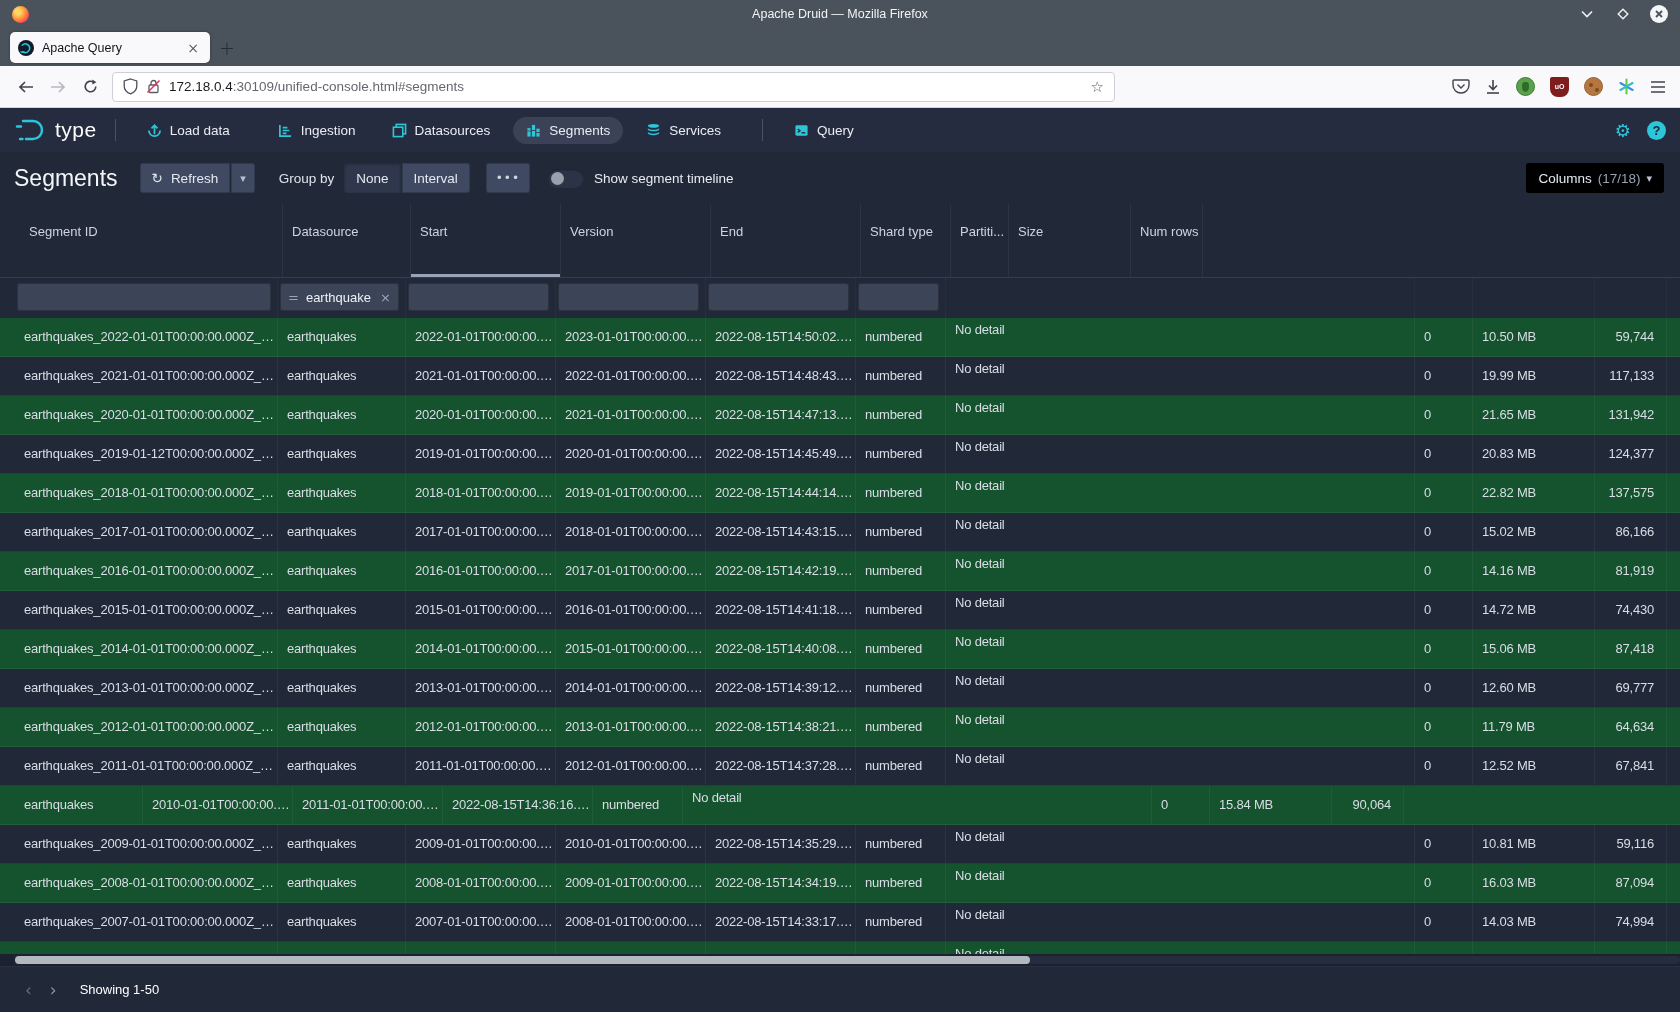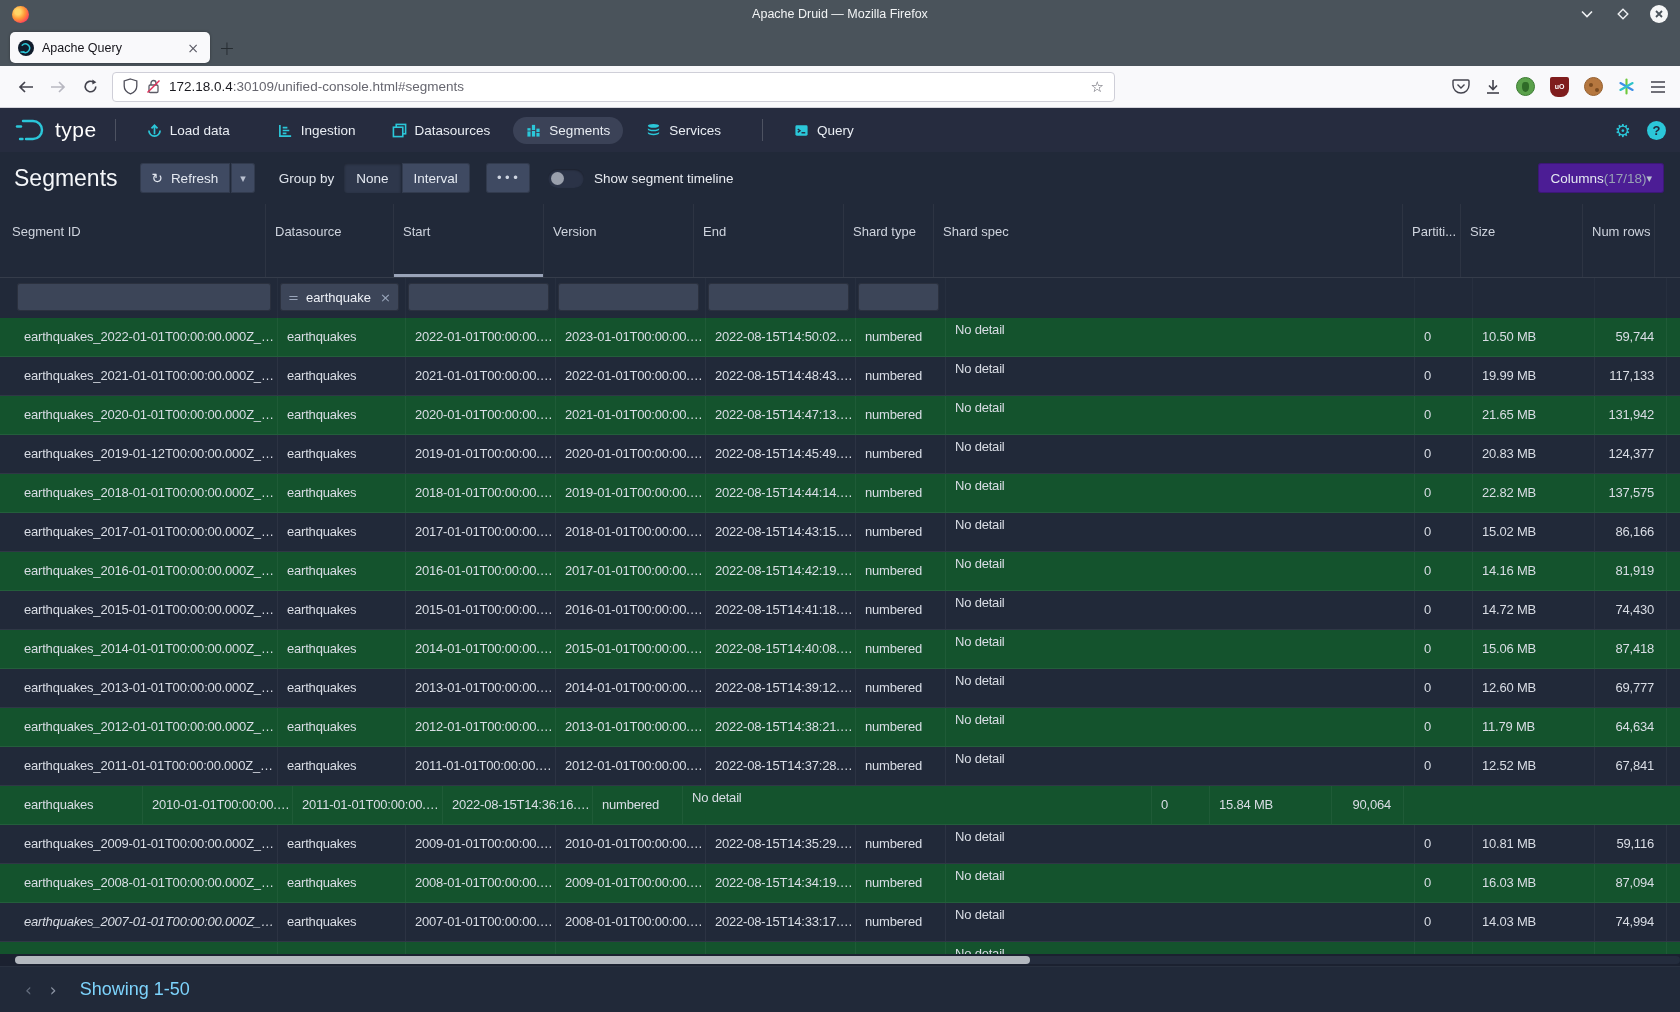--- a/index.html
+++ b/index.html
@@ -68,27 +68,27 @@
   .seg-group { display:flex; margin-left:10px;text-align:right; }
   .seg-group .btn { border-radius:0; }
   .seg-group .btn:first-child { border-radius:3px 0 0 3px; }
   .seg-group .btn:last-child { border-radius:0 3px 3px 0; margin-left:1px; }
   .btn.pressed { background:#2e374b; box-shadow:inset 0 1px 3px rgba(0,0,0,.35); }
   .more-btn { margin-left:16px; padding:0 10px; letter-spacing:1px; font-size:12px; color:#cfd6e2; }
   .switch { width:36px; height:19px; background:#2b3347; border-radius:10px; margin-left:18px; position:relative;
     box-shadow:inset 0 1px 2px rgba(0,0,0,.4); }
   .knob { position:absolute; left:3px; top:3px; width:13px; height:13px; border-radius:50%; background:#9aa0ac; }
   .toggle-label { margin-left:10px; color:#e8ebf1; font-size:13.5px; }
-  .columns-btn { margin-left:auto; margin-right:2px; background:#4c1d95; }
+  .columns-btn { margin-left:auto; margin-right:2px; background:#000000; gap:6px; }
   .dim { color:#98a2b5; }
   .caret { color:#b9c1d0; font-size:11px; }
 
   
   .table { background:#212939; color:#dde2ea; }
-  .thead { display:flex; height:74px; padding-left:3px; border-bottom:1px solid rgba(255,255,255,.09); }
+  .thead { display:flex; height:74px; padding-left:20px; border-bottom:1px solid rgba(255,255,255,.09); }
   .th { position:relative; padding:20px 0 0 9px; font-size:13px; color:#cfd4de; white-space:nowrap; overflow:hidden;
     border-right:1px solid rgba(255,255,255,.055); flex:0 0 auto; }
   .th.sorted:after { content:""; position:absolute; left:0; right:0; bottom:0; height:3px; background:#99a3b8; }
   .filters { display:flex; height:40px; padding-left:15px; align-items:flex-start; }
   .fcell { flex:0 0 auto; padding:5px 6px 0 2px; border-right:1px solid rgba(255,255,255,.03); height:100%; }
   .finput { width:100%; height:28px; background:#3c4558; border:none; border-radius:3px; color:#e7ebf2;
     font-size:13px; padding:0 8px; box-shadow:inset 0 0 0 1px rgba(0,0,0,.28); outline:none; }
   .chipbox { display:flex; align-items:center; gap:7px; }
   .chip-eq { color:#9aa6bb; font-size:13px; }
   .chip-text { color:#eef1f7; font-size:13px; flex:1; }
@@ -104,21 +104,21 @@
   .fill { flex:1 1 auto !important; border-right:none !important; }
 
   
   .hscroll { height:12px; background:#1b2130; position:relative; }
   .hscroll .track { position:absolute; left:15px; right:0; top:2px; height:8px; background:#242c3d; border-radius:4px; }
   .hscroll .thumb { position:absolute; left:15px; width:1015px; top:2px; height:8px; background:#b3b8bf; border-radius:4px; }
   .footer { height:46px; display:flex; align-items:center; padding:0 16px; background:#212939;
     border-top:1px solid rgba(255,255,255,.04); }
   .pg { font-size:17px; color:#8b93a3; padding:0 9px; }
   .pg.prev { color:#626b7c; }
-  .showing { margin-left:14px; color:#7dd3fc; font-size:18px;text-align:right; }
+  .showing { margin-left:14px; color:#ffffff; font-size:13px;text-align:right; }
 
   svg { display:block; }
 </style>
 </head>
 <body>
 
 <div class="titlebar">
   <div class="ff-logo"></div>
   <div class="win-title">Apache Druid — Mozilla Firefox</div>
   <div class="win-controls">
@@ -336,21 +336,20 @@
 </div>
 
 <div class="table">
   <div class="thead">
       <div class="th" style="width: 263px;">Segment ID</div>
       <div class="th" style="width: 128px;">Datasource</div>
       <div class="th sorted" style="width: 150px;">Start</div>
       <div class="th" style="width: 150px;">Version</div>
       <div class="th" style="width: 150px;">End</div>
       <div class="th" style="width: 90px;">Shard type</div>
-      <div class="th" style="width: 469px;">Shard spec</div>
       <div class="th" style="width: 58px;">Partiti...</div>
       <div class="th" style="width: 122px;">Size</div>
       <div class="th right" style="width: 72px;">Num rows</div>
       <div class="th fill"></div>
     </div>
   <div class="filters">
       <div class="fcell" style="width: 263px;"><input class="finput" type="text" style=""></div>
       <div class="fcell" style="width: 128px;">
         <div class="finput chipbox">
           <span class="chip-eq uicon">=</span>
@@ -557,21 +556,21 @@
         <div class="td" style="width: 150px;">2009-01-01T00:00:00.0...</div>
         <div class="td" style="width: 150px;">2022-08-15T14:34:19.1...</div>
         <div class="td" style="width: 90px;">numbered</div>
         <div class="td top" style="width: 469px;">No detail</div>
         <div class="td" style="width: 58px;">0</div>
         <div class="td" style="width: 122px;">16.03 MB</div>
         <div class="td right" style="width: 72px;">87,094</div>
         <div class="td fill"></div>
       </div>
       <div class="tr">
-        <div class="td" style="width: 263px; font-style: italic;">earthquakes_2007-01-01T00:00:00.000Z_2...</div>
+        <div class="td" style="width: 263px;">earthquakes_2007-01-01T00:00:00.000Z_2...</div>
         <div class="td" style="width: 128px;">earthquakes</div>
         <div class="td" style="width: 150px;">2007-01-01T00:00:00.0...</div>
         <div class="td" style="width: 150px;">2008-01-01T00:00:00.0...</div>
         <div class="td" style="width: 150px;">2022-08-15T14:33:17.9...</div>
         <div class="td" style="width: 90px;">numbered</div>
         <div class="td top" style="width: 469px;">No detail</div>
         <div class="td" style="width: 58px;">0</div>
         <div class="td" style="width: 122px;">14.03 MB</div>
         <div class="td right" style="width: 72px;">74,994</div>
         <div class="td fill"></div>

